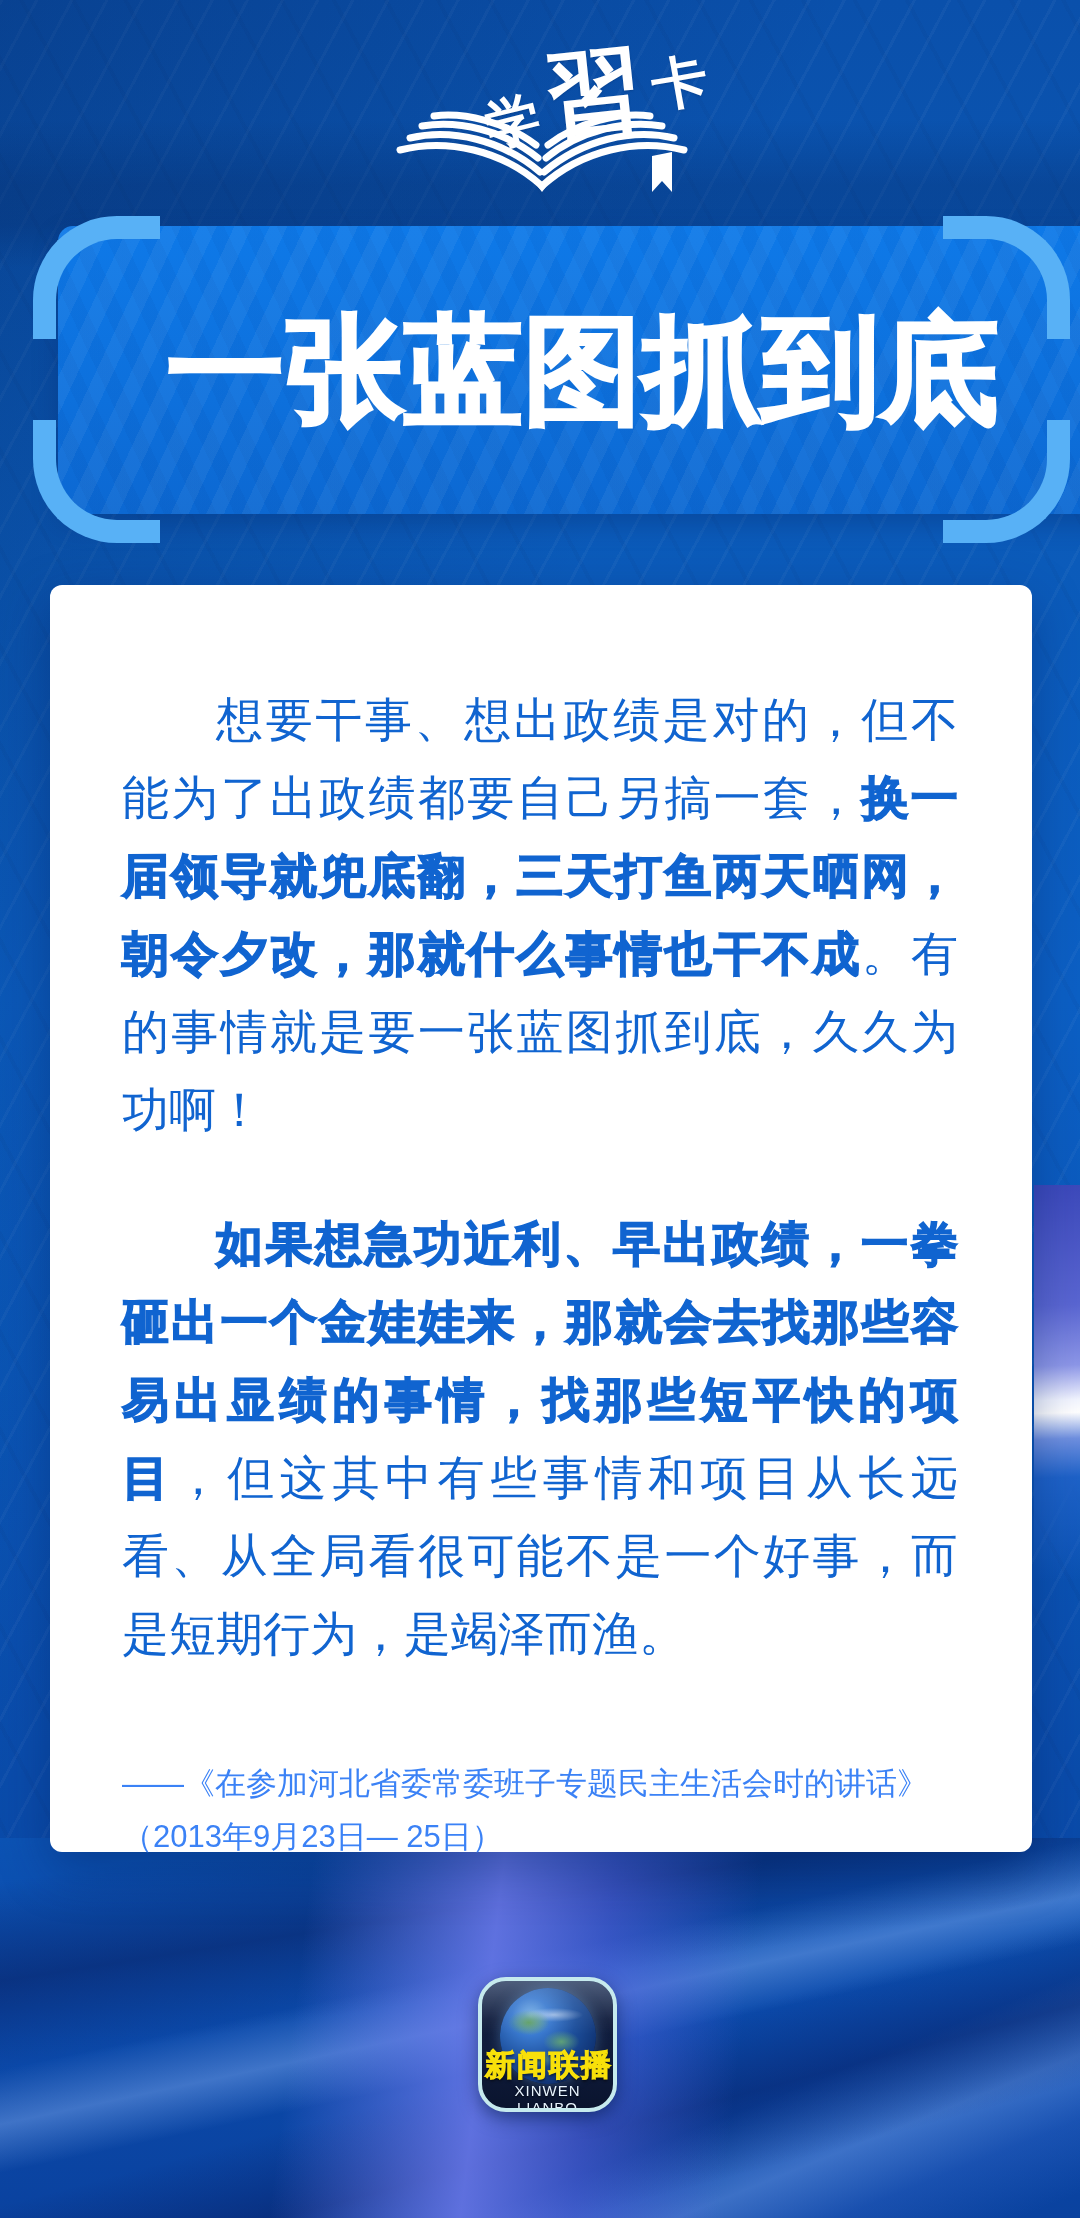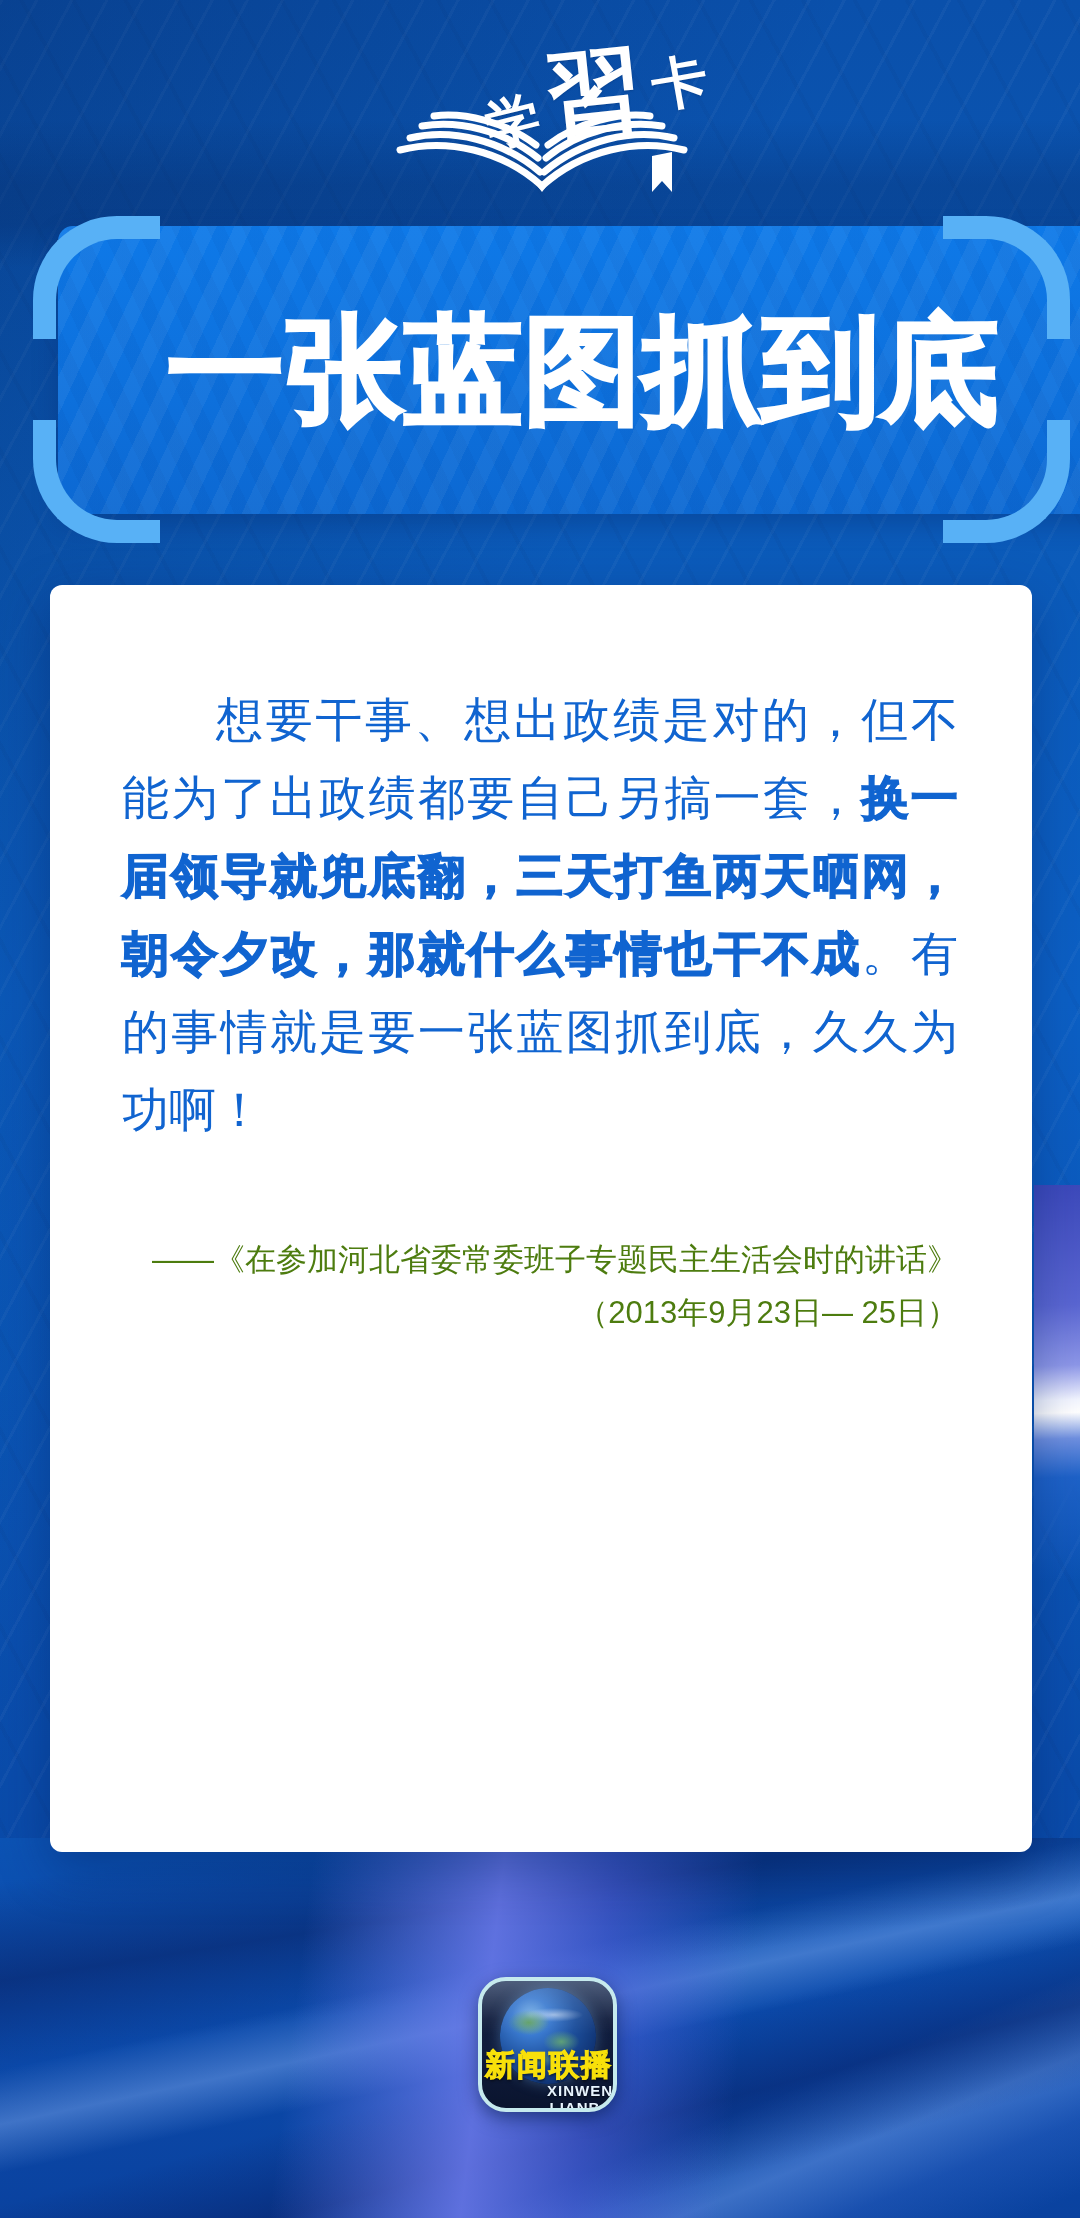--- a/index.html
+++ b/index.html
@@ -64,21 +64,21 @@
   .card{
     position:absolute;left:50px;top:585px;width:982px;height:1267px;background:#ffffff;
     border-radius:12px;box-shadow:0 18px 50px rgba(2,30,90,.38);
   }
   .card-inner{padding:96px 74px 0 72px;}
   .para{
     margin:0 0 56px 0;font-size:47px;line-height:78px;color:#1064d0;
     text-align:justify;text-indent:2em;
   }
   .para .b{font-weight:700;-webkit-text-stroke:1.4px #1064d0;}
-  .source{margin-top:84px;text-align:right;color:#4d7c0f;font-size:31px;line-height:53px;}
+  .source{margin-top:84px;text-align:left;color:#3b82f6;font-size:31px;line-height:53px;}
   
   .badge{
     position:absolute;left:478px;top:1977px;width:139px;height:135px;border-radius:28px;
     border:4px solid #c6eaee;box-sizing:border-box;overflow:hidden;
     background:linear-gradient(180deg,#2c3f63 0%,#14204040 30%,#101c3c 55%,#0a142e 100%),#101c3c;
     box-shadow:0 6px 18px rgba(2,20,60,.5);
   }
   .badge:after{content:"";position:absolute;inset:0;border-radius:24px;
     background:linear-gradient(180deg,rgba(255,255,255,.16),rgba(255,255,255,0) 42%);}
   .globe{
@@ -90,22 +90,22 @@
       radial-gradient(ellipse 42px 10px at 56% 28%, rgba(255,255,255,.5), rgba(255,255,255,0) 70%),
       radial-gradient(circle at 32% 30%, #7fb6e8 0%, #3a7ad0 20%, #1d4f9c 48%, #0d2f6e 80%, #081f50 100%);
     box-shadow:0 0 14px rgba(120,190,255,.35);
   }
   .badge-cn{
     position:absolute;left:0;right:0;top:64px;text-align:right;z-index:2;
     color:#f8e00a;font-size:30px;font-weight:900;letter-spacing:2px;
     text-shadow:0 2px 3px rgba(0,0,0,.65);-webkit-text-stroke:1px #f8e00a;
   }
   .badge-en{
-    position:absolute;left:0;right:0;top:101px;text-align:right;z-index:2;
-    color:#e8f4ff;font-size:15px;font-weight:bold;letter-spacing:1px;word-spacing:7px;
+    position:absolute;left:0;right:0;top:101px;text-align:center;z-index:2;
+    color:#e8f4ff;font-size:15px;font-weight:normal;letter-spacing:1px;word-spacing:7px;
     text-shadow:0 1px 2px rgba(0,0,0,.7);
   }
 </style>
 </head>
 <body>
 
 <div class="bg"></div>
 <div class="silk"></div>
 <div class="right-streak"></div>
 
@@ -134,20 +134,21 @@
 </div>
 <div class="brk brk-tl"></div>
 <div class="brk brk-bl"></div>
 <div class="brk brk-tr"></div>
 <div class="brk brk-br"></div>
 
 <div class="card">
   <div class="card-inner">
     <div id="quote-paragraphs">
         <p class="para"><span>想要干事、想出政绩是对的，但不能为了出政绩都要自己另搞一套，</span><span class="b">换一届领导就兜底翻，三天打鱼两天晒网，朝令夕改，那就什么事情也干不成</span><span>。有的事情就是要一张蓝图抓到底，久久为功啊！</span></p>
+        <p class="para"><span class="b">如果想急功近利、早出政绩，一拳砸出一个金娃娃来，那就会去找那些容易出显绩的事情，找那些短平快的项目</span><span>，但这其中有些事情和项目从长远看、从全局看很可能不是一个好事，而是短期行为，是竭泽而渔。</span></p>
       </div>
     <div class="source">
       <div>——《在参加河北省委常委班子专题民主生活会时的讲话》</div>
       <div>（2013年9月23日— 25日）</div>
     </div>
   </div>
 </div>
 
 <div class="badge">
   <div class="globe"></div>

